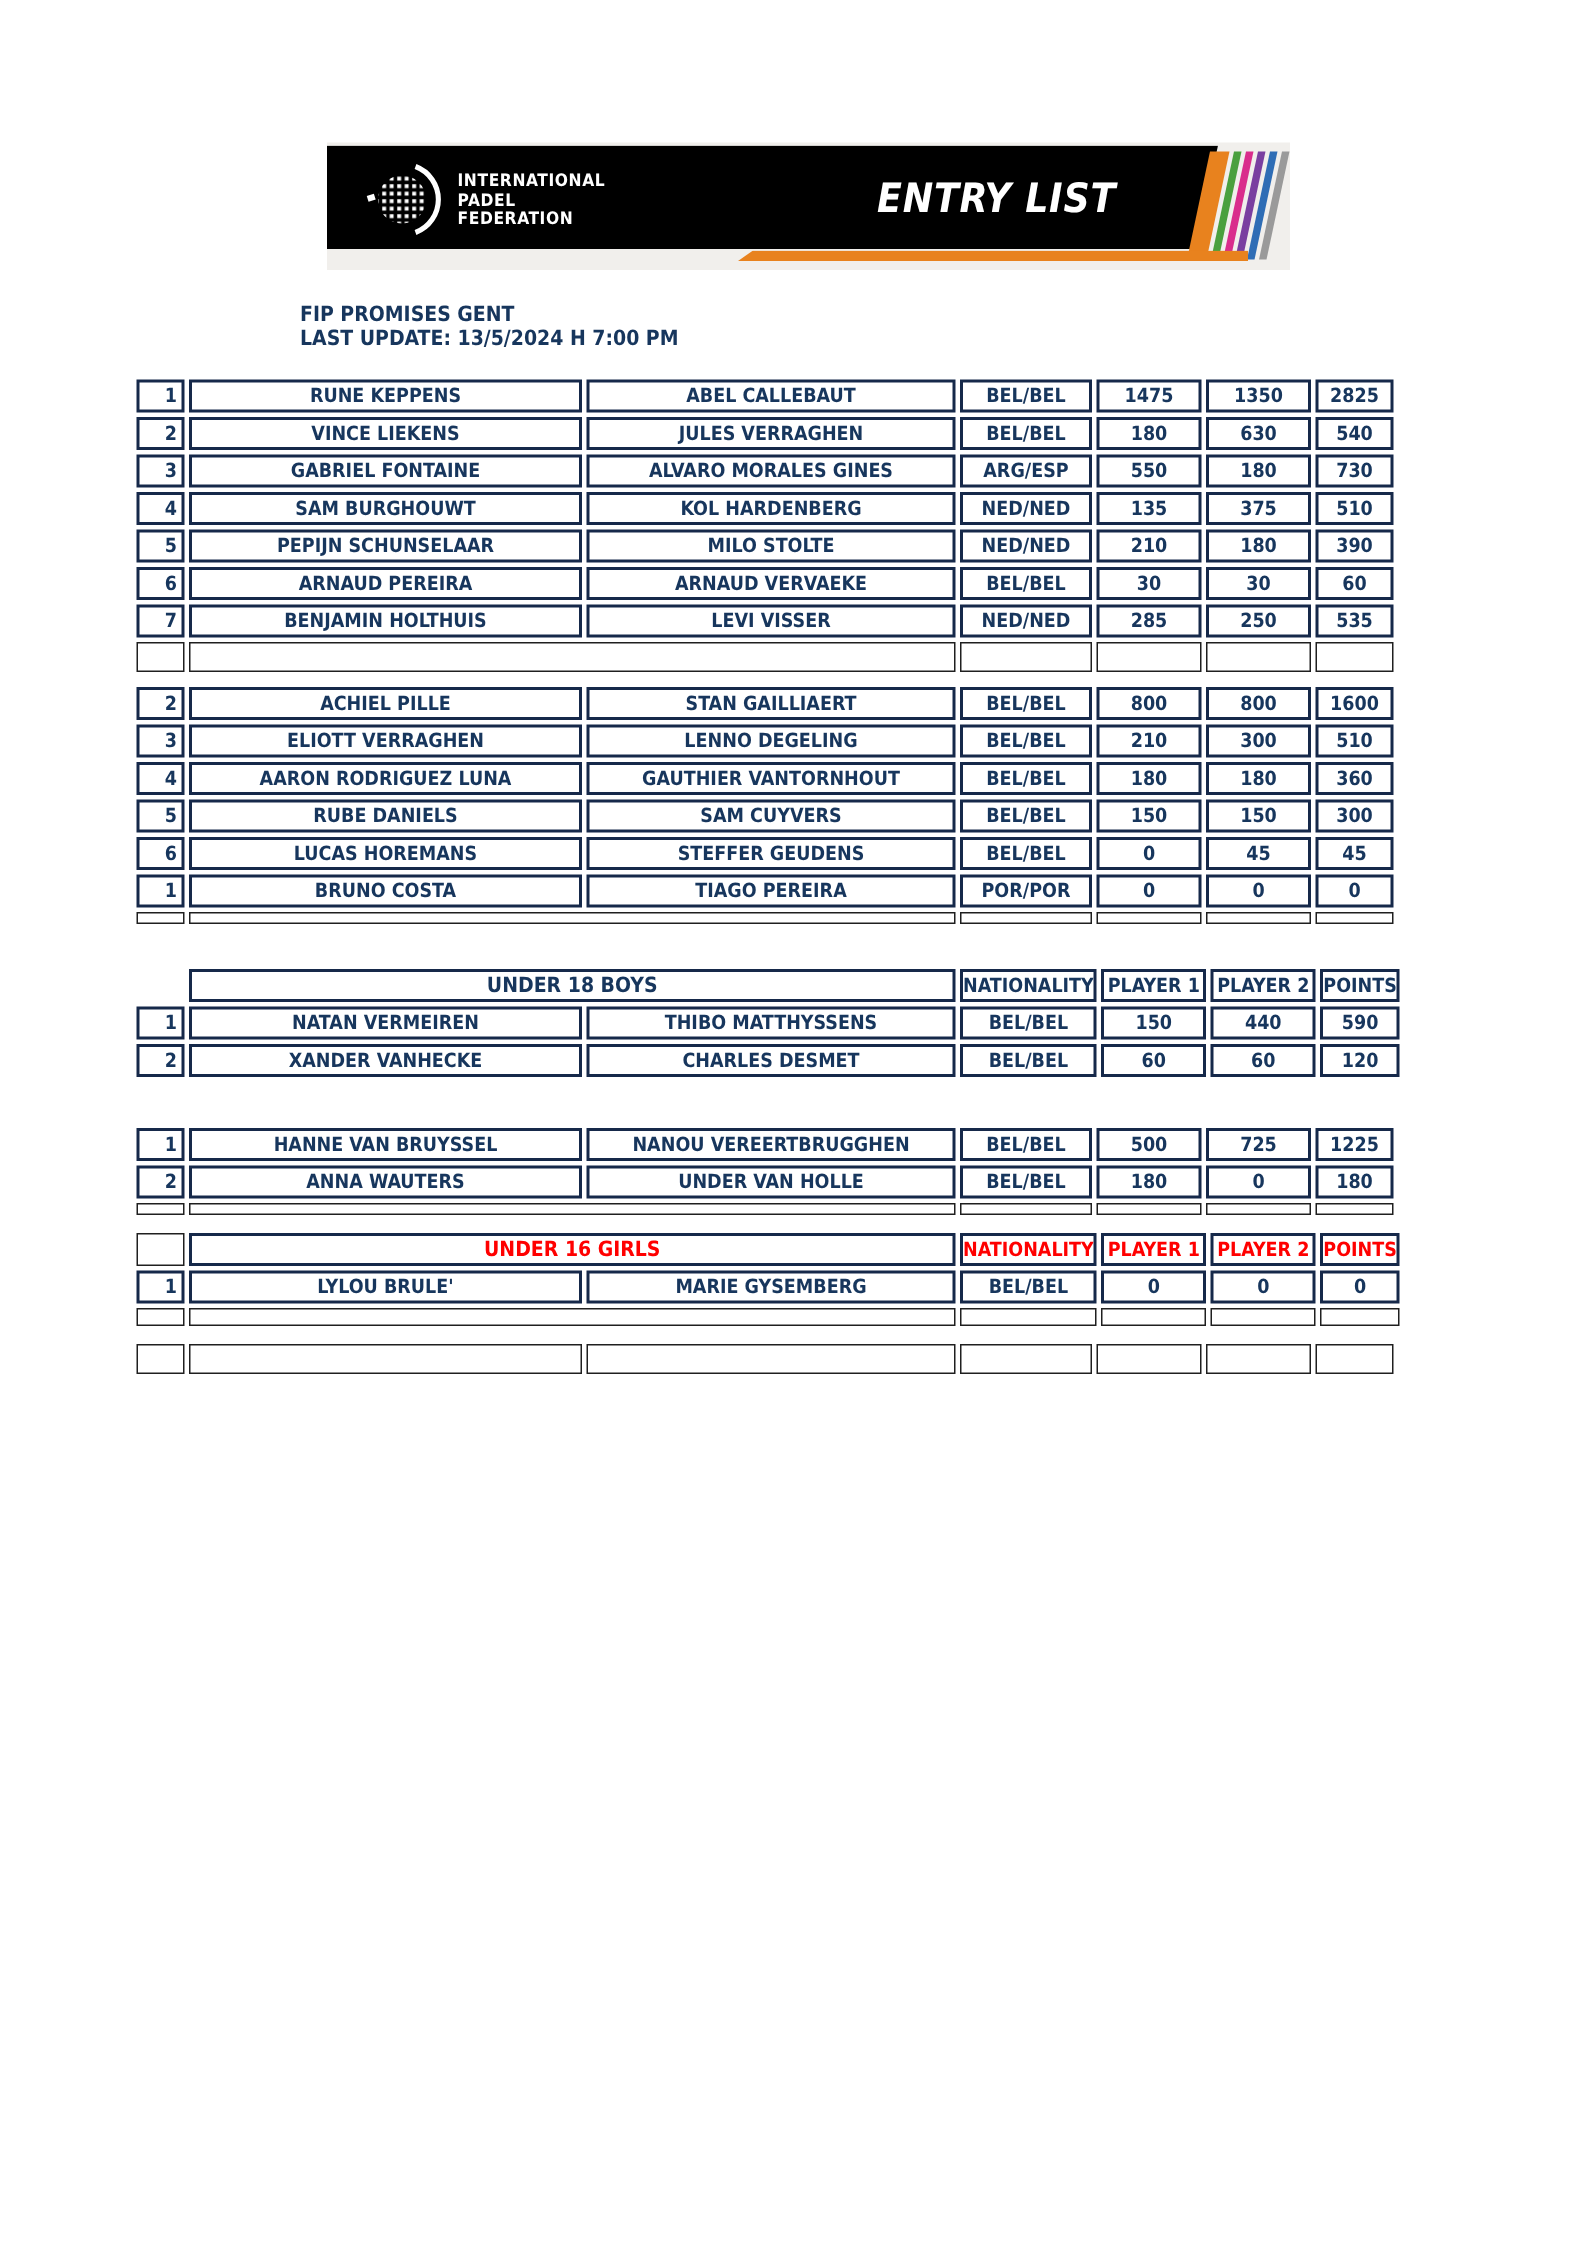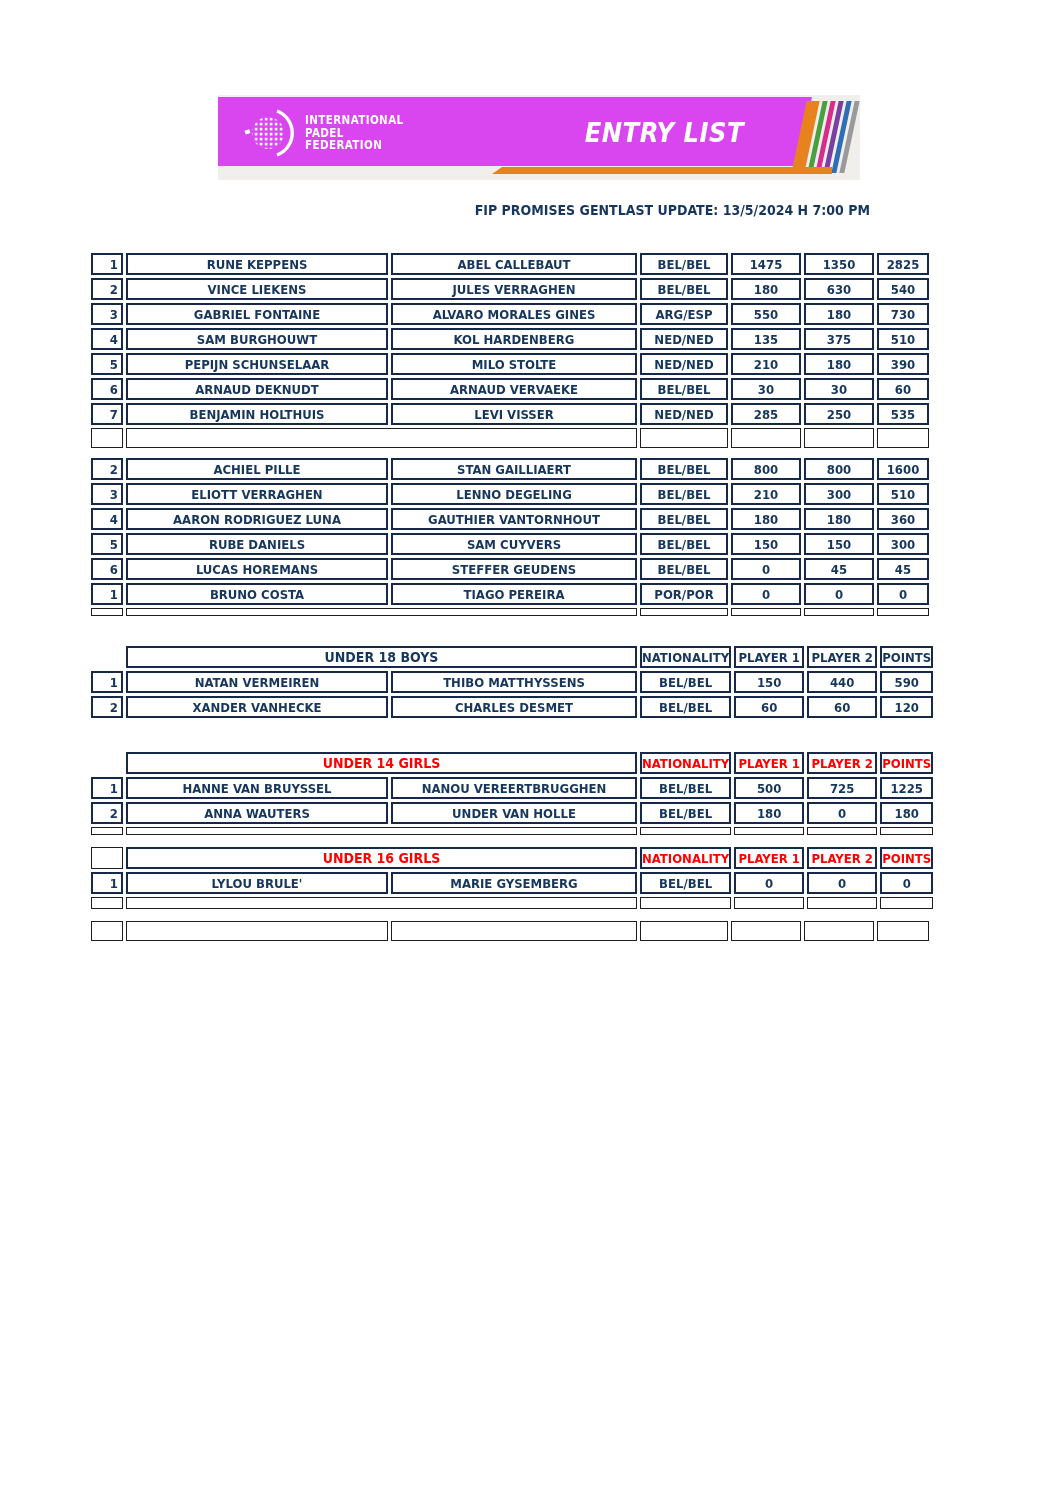--- a/index.html
+++ b/index.html
@@ -3,37 +3,37 @@
 <meta charset="utf-8">
 <style>
   * { margin:0; padding:0; box-sizing:border-box; }
   html,body { width:1058px; height:1497px; background:#ffffff;
     font-family:"Liberation Sans", sans-serif; position:relative; }
 
   
   .banner-wrap { position:absolute; left:218px; top:95px; width:642px; height:85px;
     background:#f1efec; }
   .navy-bar { position:absolute; left:0; top:2px; width:594px; height:69px;
-    background:#d946ef; clip-path:polygon(0 0,100% 0,calc(100% - 15px) 100%,0 100%); }
+    background:#000000; clip-path:polygon(0 0,100% 0,calc(100% - 15px) 100%,0 100%); }
   .logo { position:absolute; left:26px; top:10px; display:flex; align-items:center; gap:9px; }
   .logo-text { color:#ffffff; font-weight:bold; font-size:11.5px; line-height:1.12;
     font-stretch:condensed; letter-spacing:.4px; font-family:"DejaVu Sans", sans-serif; }
   .entry-list { position:absolute; right:68px; top:20px; color:#ffffff;
     font-size:27px; font-weight:800; font-style:italic; font-stretch:condensed;
     font-family:"DejaVu Sans", sans-serif; letter-spacing:.5px; }
   .stripes { position:absolute; right:8px; top:6px; height:72px; display:flex; gap:3px;
     transform:skewX(-12deg); }
   .stripes .s { height:100%; }
   .orange-underline { position:absolute; left:274px; bottom:6px; width:340px; height:7px;
     background:#e8821e; clip-path:polygon(10px 0,100% 0,100% 100%,0 100%); }
 
   
   .meta-line { position:absolute; left:200px; top:202px; width:670px; display:flex;
-    justify-content:flex-end; color:#17365d; font-weight:bold; font-size:14px;
-    font-stretch:condensed; font-family:"DejaVu Sans", sans-serif; }
+    justify-content:flex-start; color:#17365d; font-weight:bold; font-size:14px;
+    font-stretch:condensed; font-family:"DejaVu Sans", sans-serif;flex-direction:column; }
 
   
   #tables { position:absolute; left:88px; top:250px; width:880px; }
   table.entry-table { border-collapse:separate; border-spacing:3px; table-layout:fixed; }
   .cell { border:2px solid #16294a; height:22px; text-align:center; font-weight:bold;
     font-size:13px; color:#17365d; overflow:hidden; white-space:nowrap;
     font-stretch:condensed; font-family:"DejaVu Sans", sans-serif; vertical-align:middle; }
   .cell.num { text-align:right; padding-right:3px; }
   .ghost { border:none; }
   .thin { border:1px solid #1f1f1f; }
@@ -132,21 +132,21 @@
           <td class="cell num">5</td>
           <td class="cell">PEPIJN SCHUNSELAAR</td>
           <td class="cell">MILO STOLTE</td>
           <td class="cell">NED/NED</td>
           <td class="cell">210</td>
           <td class="cell">180</td>
           <td class="cell">390</td>
         </tr>
         <tr>
           <td class="cell num">6</td>
-          <td class="cell">ARNAUD DEKNUDT</td>
+          <td class="cell">ARNAUD PEREIRA</td>
           <td class="cell">ARNAUD VERVAEKE</td>
           <td class="cell">BEL/BEL</td>
           <td class="cell">30</td>
           <td class="cell">30</td>
           <td class="cell">60</td>
         </tr>
         <tr>
           <td class="cell num">7</td>
           <td class="cell">BENJAMIN HOLTHUIS</td>
           <td class="cell">LEVI VISSER</td>
@@ -284,28 +284,20 @@
         <col style="width: 32px;">
         <col style="width: 262px;">
         <col style="width: 246px;">
         <col style="width: 88px;">
         <col style="width: 70px;">
         <col style="width: 70px;">
         <col style="width: 52px;">
       </colgroup>
       <tbody>
         <tr>
-          <td class="ghost"></td>
-          <td class="cell head title" colspan="2">UNDER 14 GIRLS</td>
-          <td class="cell head">NATIONALITY</td>
-          <td class="cell head">PLAYER 1</td>
-          <td class="cell head">PLAYER 2</td>
-          <td class="cell head">POINTS</td>
-        </tr>
-        <tr>
           <td class="cell num">1</td>
           <td class="cell">HANNE VAN BRUYSSEL</td>
           <td class="cell">NANOU VEREERTBRUGGHEN</td>
           <td class="cell">BEL/BEL</td>
           <td class="cell">500</td>
           <td class="cell">725</td>
           <td class="cell">1225</td>
         </tr>
         <tr>
           <td class="cell num">2</td>

